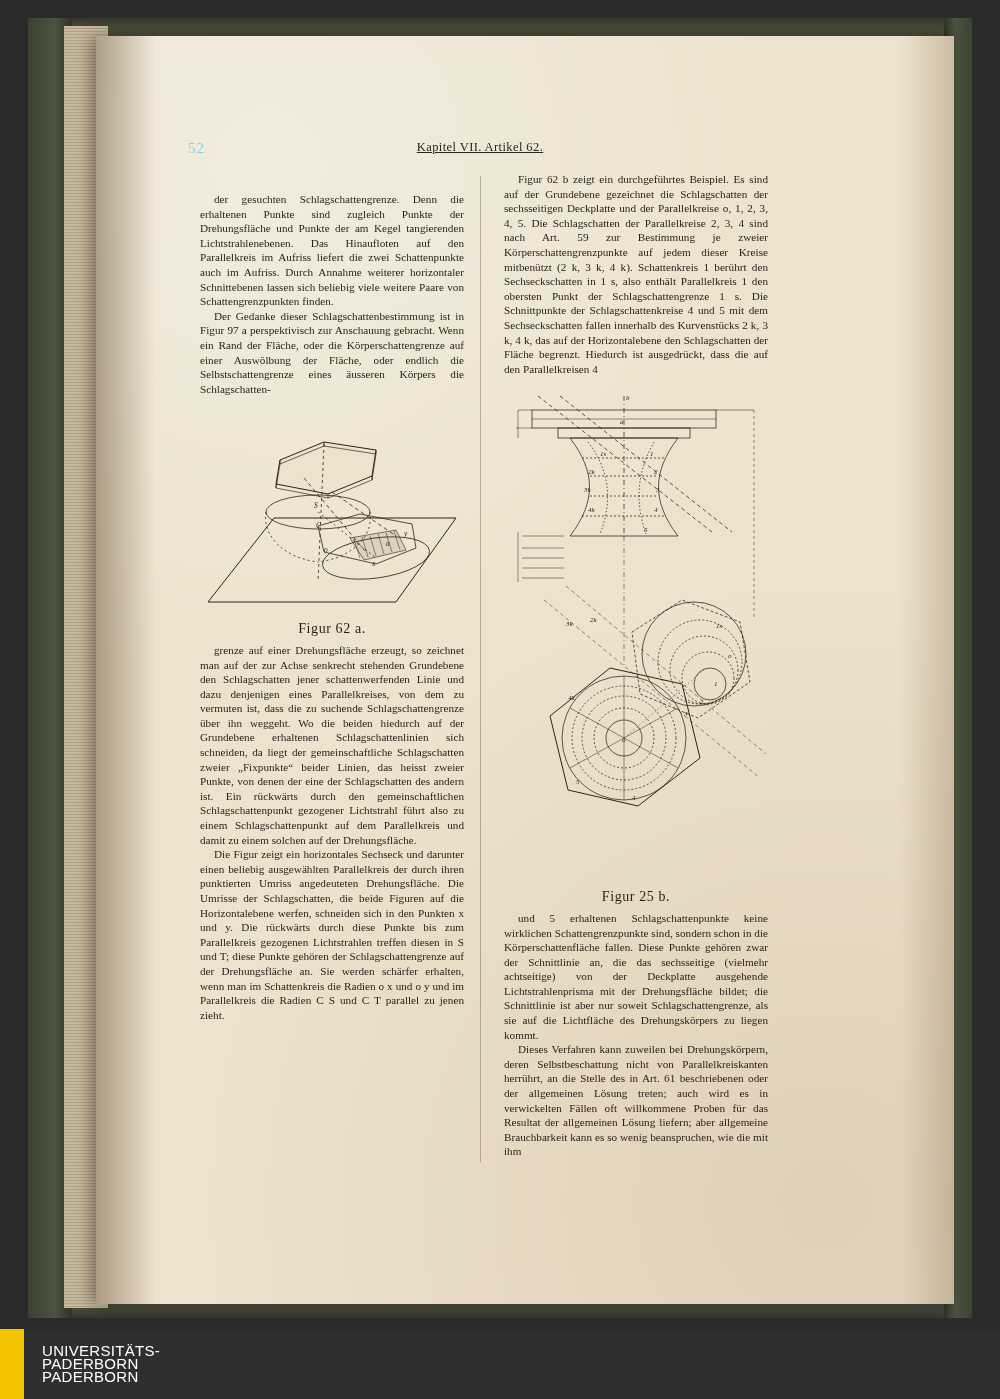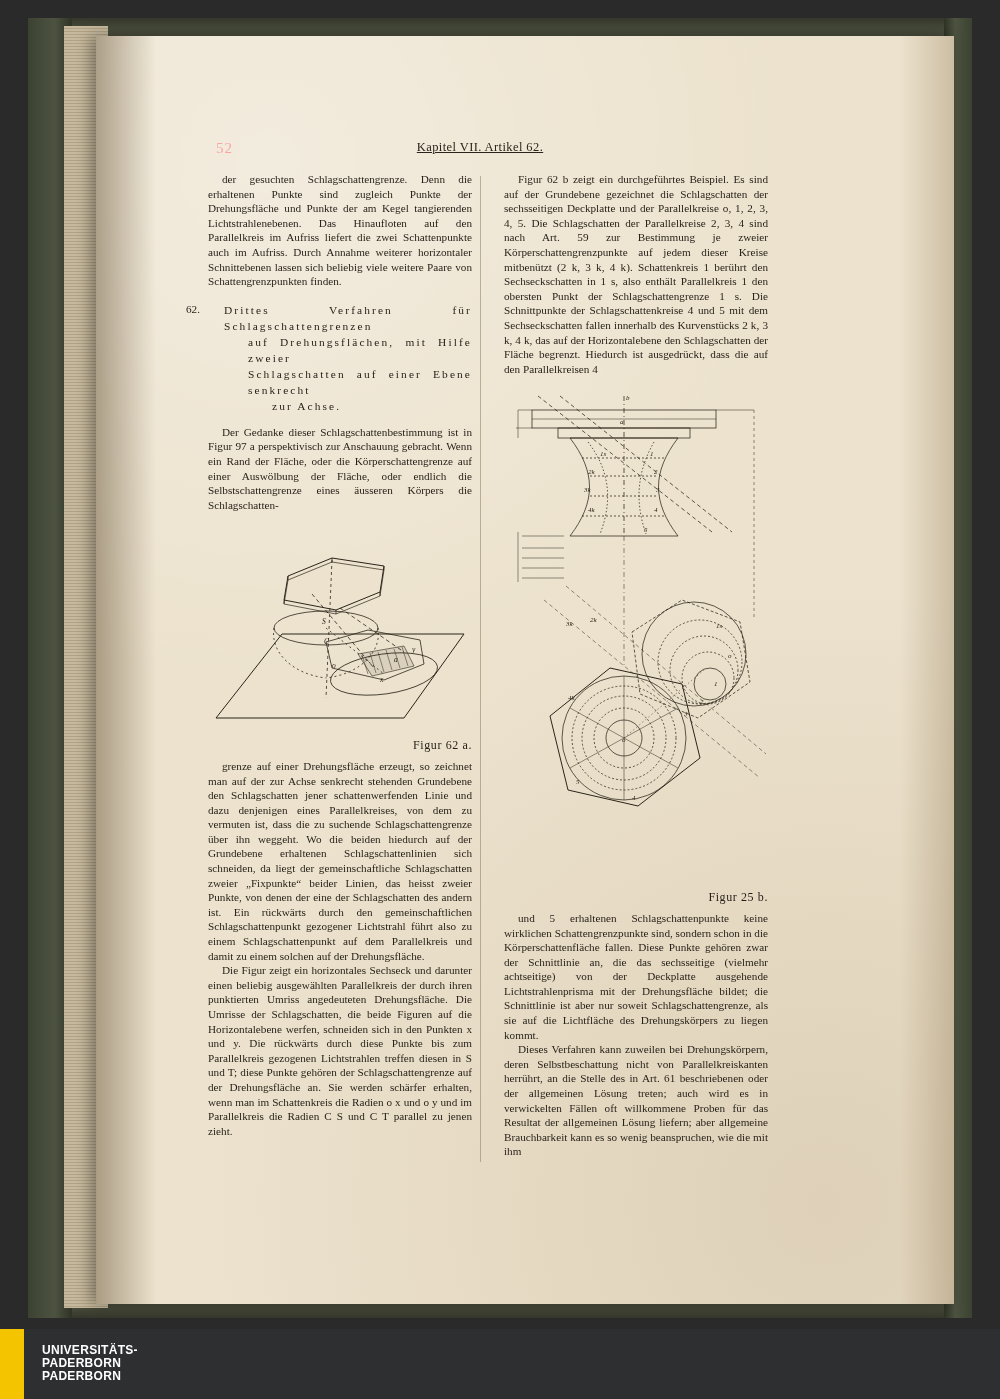--- a/index.html
+++ b/index.html
@@ -50,37 +50,37 @@
     position:absolute;left:96px;top:36px;width:60px;height:1268px;
     background:linear-gradient(90deg,rgba(90,70,40,.45),rgba(90,70,40,0));
     pointer-events:none;
   }
   #page-edge-right{
     position:absolute;left:900px;top:36px;width:54px;height:1268px;
     background:linear-gradient(90deg,rgba(120,95,55,0),rgba(120,95,55,.28));
     pointer-events:none;
   }
   .folio{
-    position:absolute;left:216px;top:140px;
-    font-size:15px;letter-spacing:1px;color:#fca5a5;
+    position:absolute;left:188px;top:140px;
+    font-size:15px;letter-spacing:1px;color:#7dd3fc;
   }
   .running-head{
     position:absolute;left:200px;top:140px;width:560px;
     text-align:center;font-size:12.5px;letter-spacing:.4px;color:#2b241a;text-decoration:underline;
   }
   .columns{
     position:absolute;left:200px;top:172px;width:560px;height:1000px;
   }
   .col{
     position:absolute;top:0;width:264px;
     font-size:11.2px;line-height:14.6px;text-align:justify;
     color:#241e16;
     -webkit-hyphens:none;hyphens:none;
   }
-  .col.left{left:8px;}
+  .col.left{left:0;margin-top:20px;}
   .col.right{left:304px;}
   .col p{margin:0 0 0 0;text-indent:14px;}
   .rule{
     position:absolute;left:480px;top:176px;width:1px;height:986px;
     background:#8d7d62;opacity:.55;
   }
   
   .artnum{
     position:absolute;left:-22px;top:0;font-size:11.2px;
   }
@@ -88,39 +88,39 @@
     position:relative;margin:13px 0 11px 0;
   }
   .headline{
     font-size:11.4px;letter-spacing:2.1px;line-height:16px;
   }
   .hl-1{margin-left:16px;}
   .hl-2{margin-left:40px;}
   .hl-3{margin-left:40px;}
   .hl-4{margin-left:64px;}
   .figcap{
-    text-align:right;font-size:12px;letter-spacing:.6px;margin-top:4px;
+    text-align:center;font-size:14px;letter-spacing:.6px;margin-top:4px;
   }
   .fig{
     margin:10px 0 6px 0;
   }
   svg{display:block;}
   
   #watermark{
     position:absolute;left:0;top:1329px;width:1000px;height:70px;
     background:#2d2f31;
   }
   #wm-box{
     position:absolute;left:0;top:1329px;width:24px;height:70px;
     background:#f5c400;
   }
   #wm-text{
     position:absolute;left:42px;top:1344px;
     color:#ffffff;font-family:"Liberation Sans",sans-serif;
-    font-size:12px;line-height:13px;font-weight:bold;letter-spacing:.3px;
+    font-size:15px;line-height:13px;font-weight:normal;letter-spacing:.3px;
   }
 </style>
 </head>
 <body>
 
 <div id="scan">
   <div id="book-edge"></div>
   <div id="cover-left"></div>
   <div id="cover-right"></div>
   <div id="leaves"></div>
@@ -133,27 +133,20 @@
 <div class="running-head">Kapitel VII.   Artikel 62.</div>
 
 <div class="rule"></div>
 
 <div class="columns">
 
   <div class="col left">
 
     <p>der gesuchten Schlagschattengrenze. Denn die erhaltenen Punkte sind zugleich Punkte der Drehungsfläche und Punkte der am Kegel tangierenden Lichtstrahlenebenen. Das Hinaufloten auf den Parallelkreis im Aufriss liefert die zwei Schattenpunkte auch im Aufriss. Durch Annahme weiterer horizontaler Schnittebenen lassen sich beliebig viele weitere Paare von Schattengrenzpunkten finden.</p>
 
-    <div class="headblock">
-      <span class="artnum">62.</span>
-      <div class="headline hl-1">Drittes Verfahren für Schlagschattengrenzen</div>
-      <div class="headline hl-2">auf Drehungsflächen, mit Hilfe zweier</div>
-      <div class="headline hl-3">Schlagschatten auf einer Ebene senkrecht</div>
-      <div class="headline hl-4">zur Achse.</div>
-    </div>
 
     <p>Der Gedanke dieser Schlagschattenbestimmung ist in Figur 97 a perspektivisch zur Anschauung gebracht. Wenn ein Rand der Fläche, oder die Körperschattengrenze auf einer Auswölbung der Fläche, oder endlich die Selbstschattengrenze eines äusseren Körpers die Schlagschatten-</p>
 
     <div class="fig">
       <svg width="264" height="212" viewBox="0 0 264 212">
         <g fill="none" stroke="#2b2419" stroke-width="0.8">
 
           <path d="M8 196 L74 112 L256 112 L196 196 Z" stroke-width="1"></path>
 
           <path d="M80 54 L124 36 L176 44 L172 70 L128 88 L76 78 Z" fill="#ece2cd" stroke-width="1"></path>

